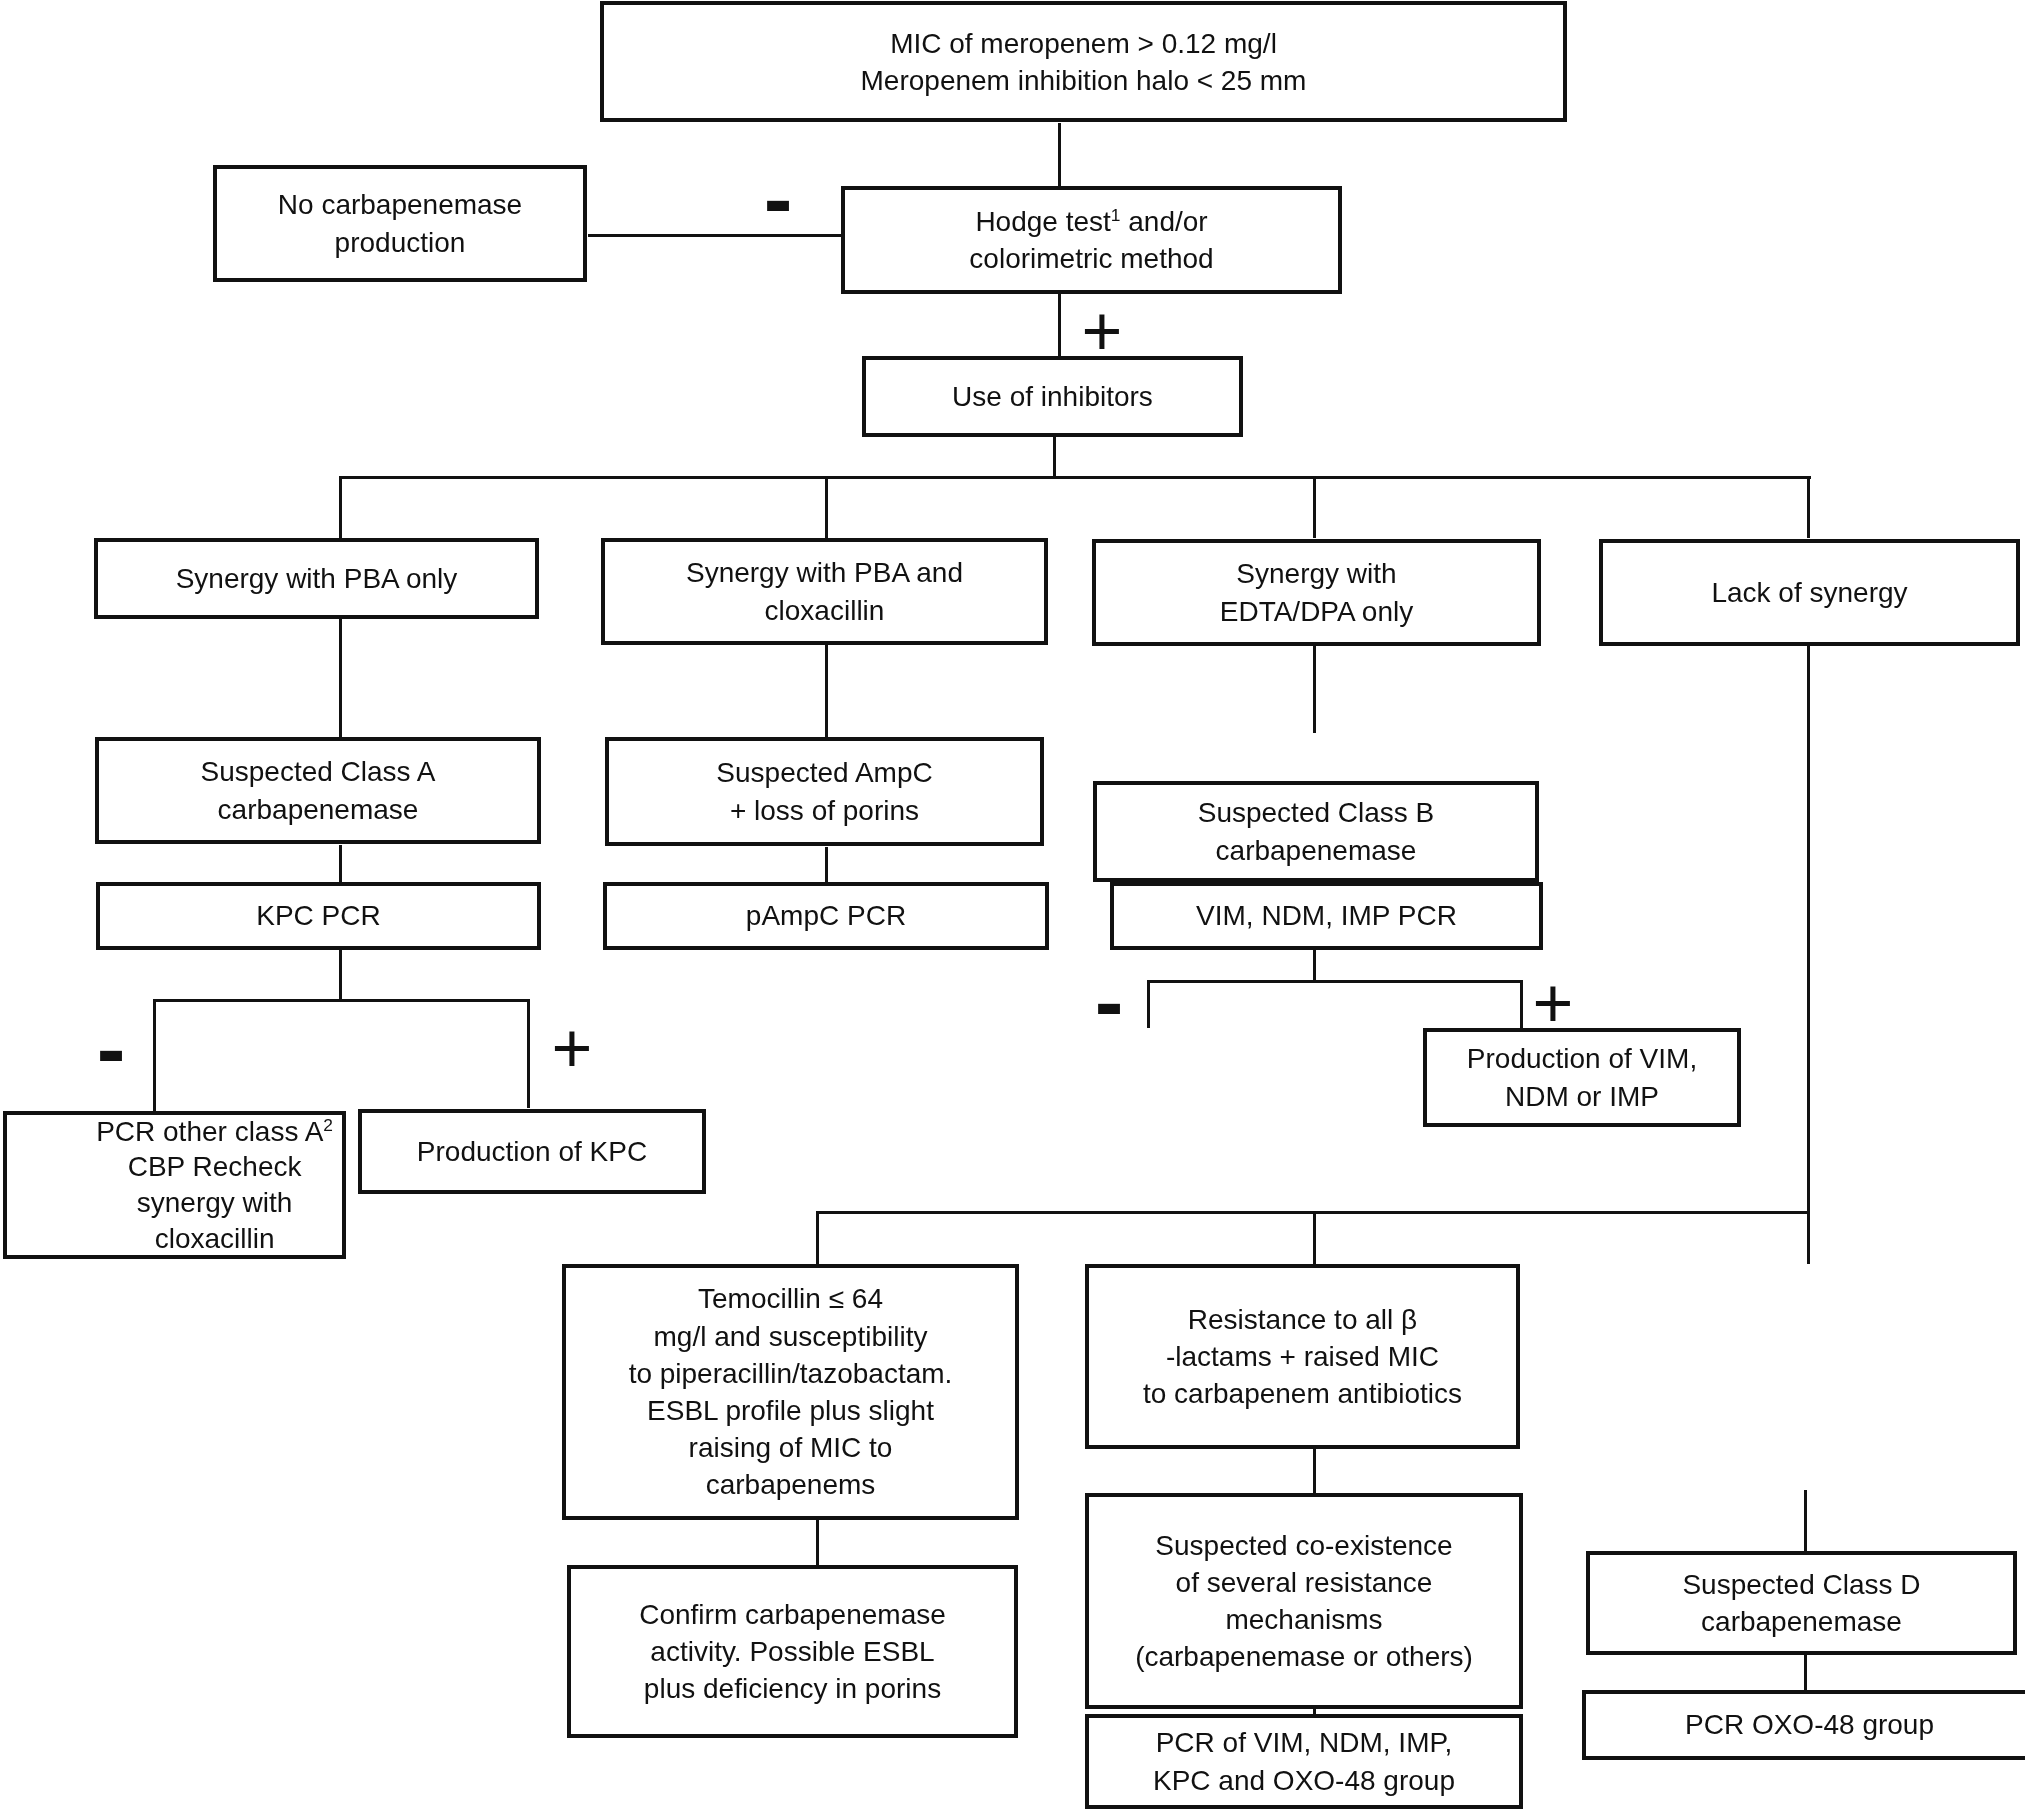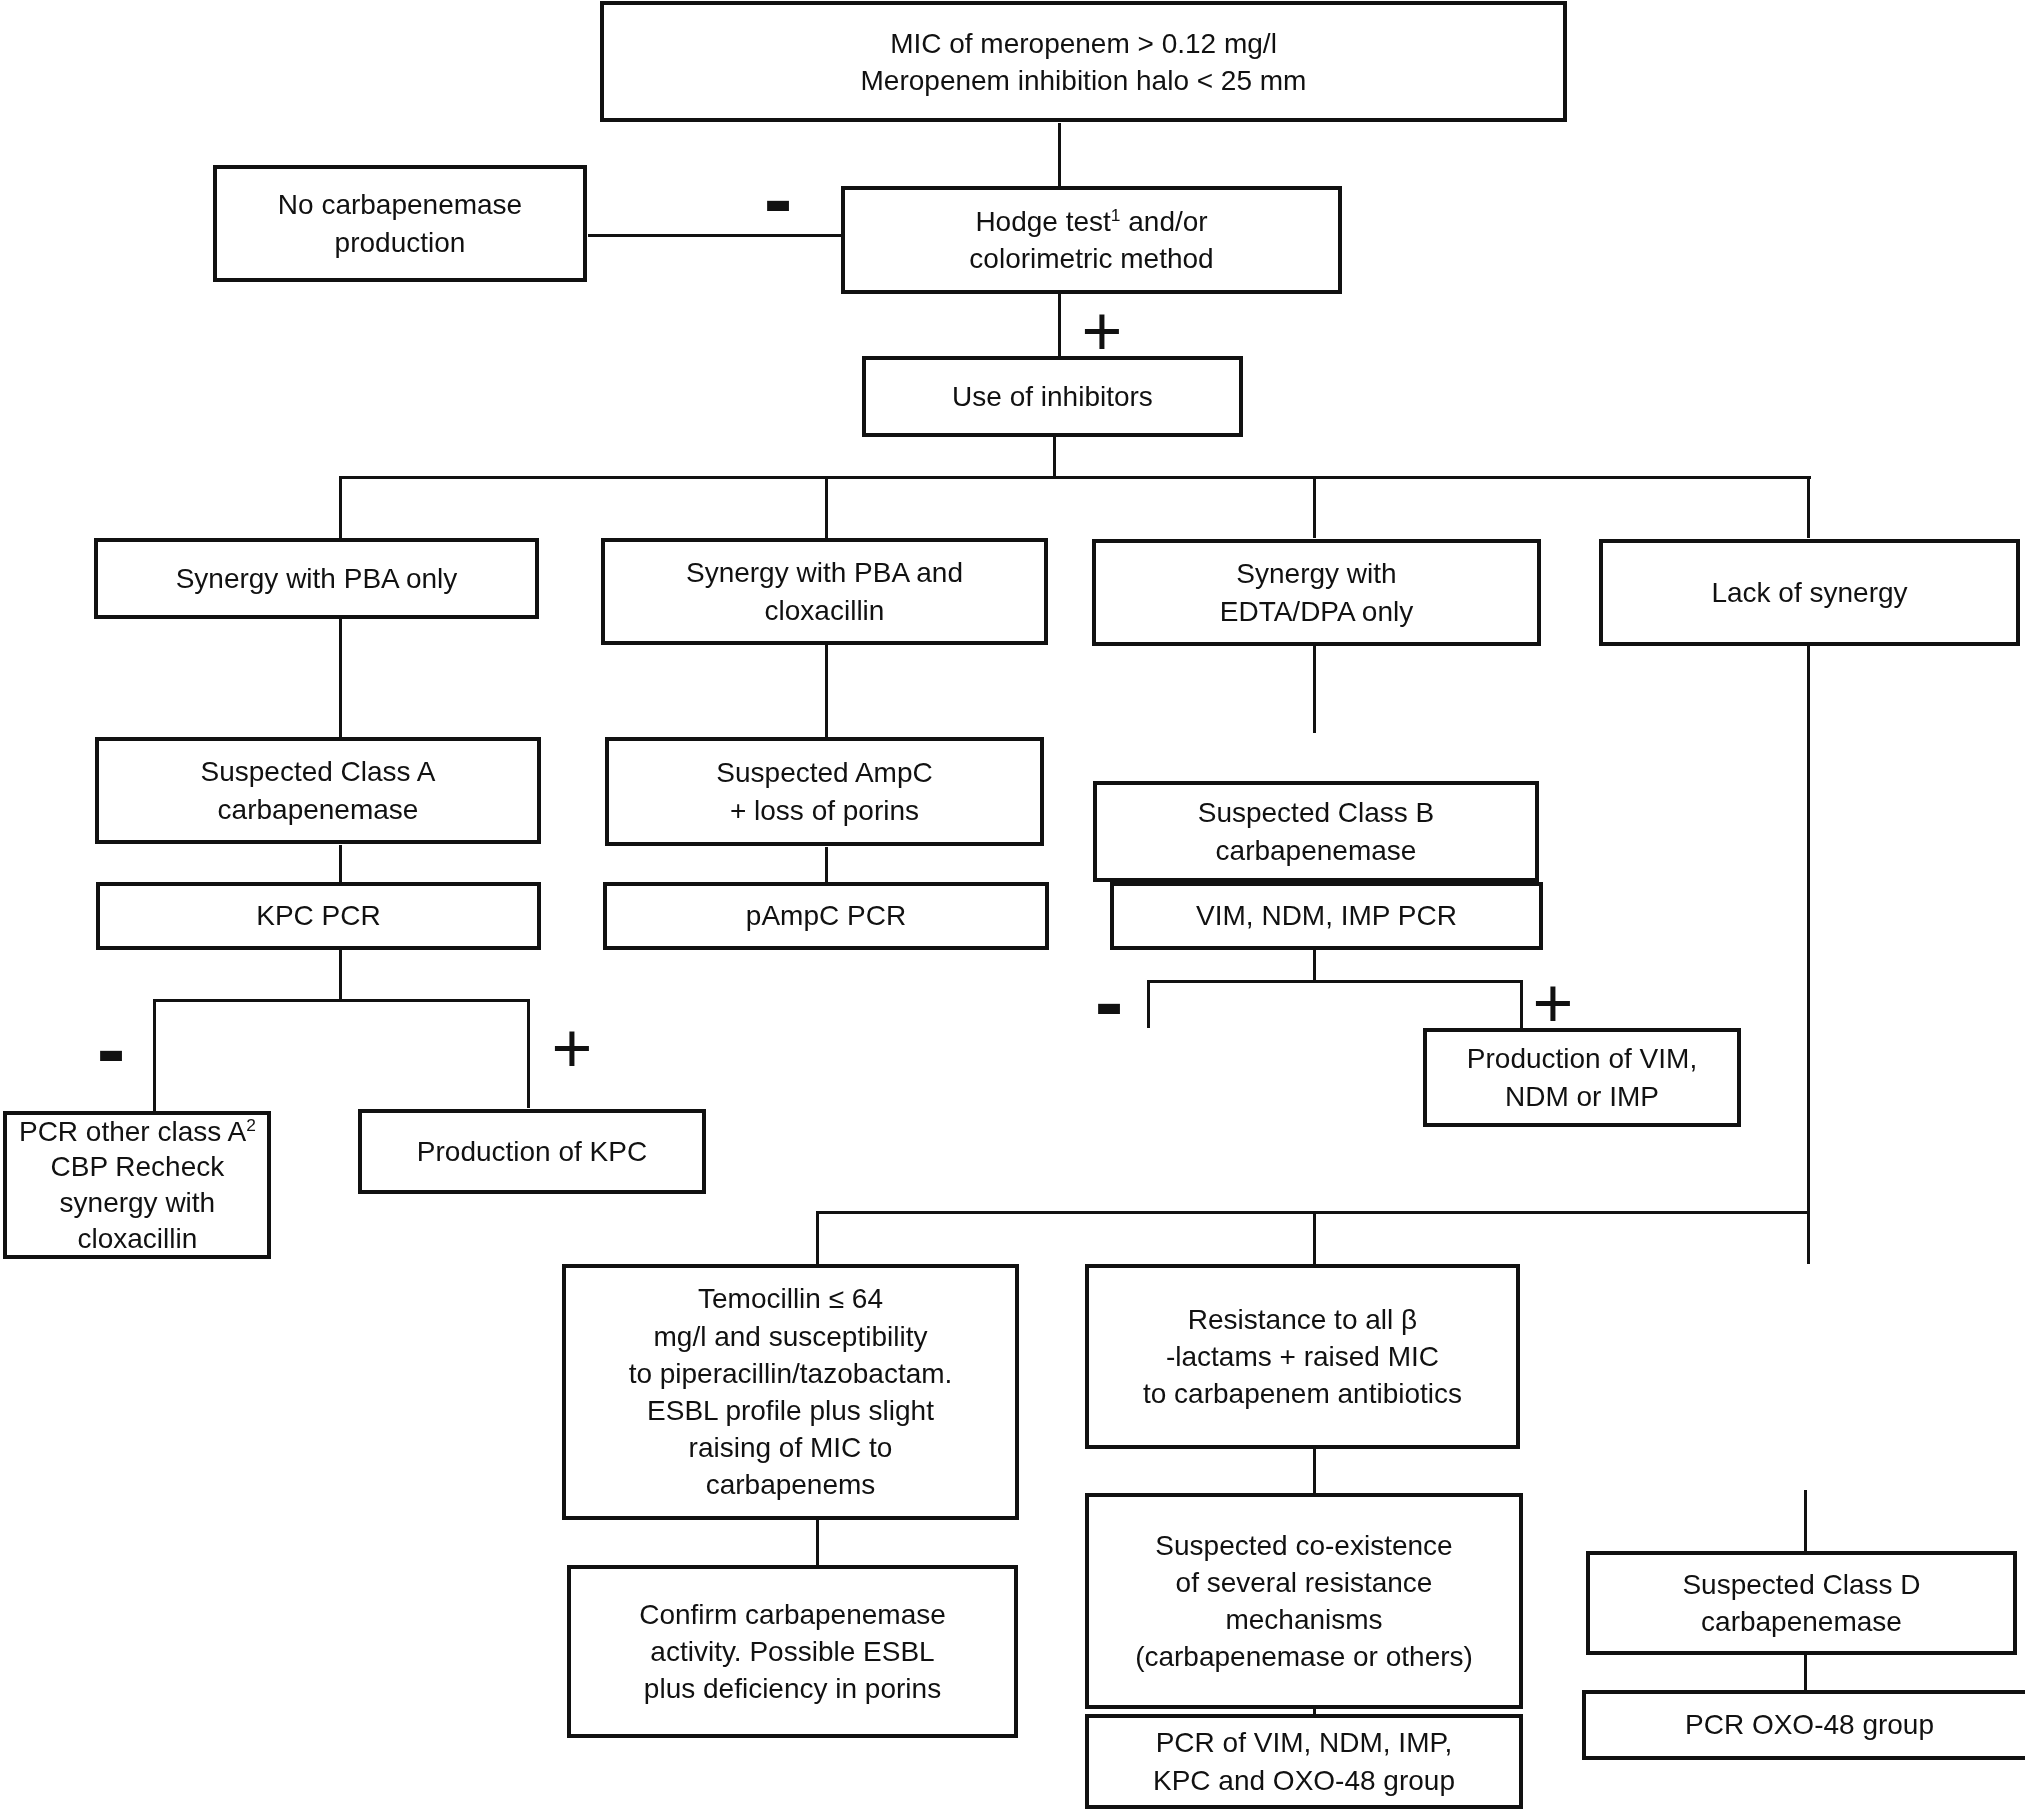--- a/index.html
+++ b/index.html
@@ -118,21 +118,21 @@
 carbapenemase</div>
   <div class="box" style="left:605px;top:737px;width:439px;height:109px;">Suspected AmpC
 + loss of porins</div>
   <div class="box" style="left:1093px;top:733px;width:446px;height:101px;margin-top:48px;">Suspected Class B
 carbapenemase</div>
 
   <div class="box" style="left:603px;top:882px;width:446px;height:68px;">pAmpC PCR</div>
   <div class="box" style="left:96px;top:882px;width:445px;height:68px;">KPC PCR</div>
   <div class="box" style="left:1110px;top:882px;width:433px;height:68px;">VIM, NDM, IMP PCR</div>
 
-  <div class="box" style="left:3.4px;top:1111px;width:268px;height:148px;line-height:1.27;">
+  <div class="box" style="left:3.4px;top:1111px;width:343px;height:148px;line-height:1.27;justify-content:flex-end;">
     <span><span>PCR other class A</span><sup>2</sup><span>
 CBP Recheck
 synergy with
 cloxacillin</span></span>
   </div>
   <div class="box" style="left:358px;top:1109px;width:348px;height:85px;">Production of KPC</div>
 
   <div class="box" style="left:1423px;top:1028px;width:318px;height:99px;">Production of VIM,
 NDM or IMP</div>
 

